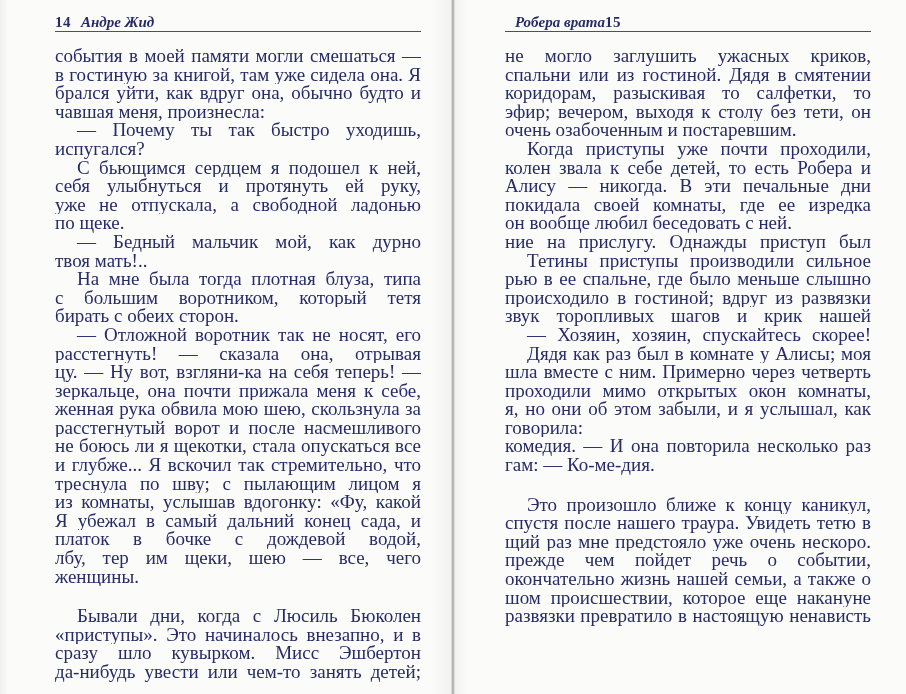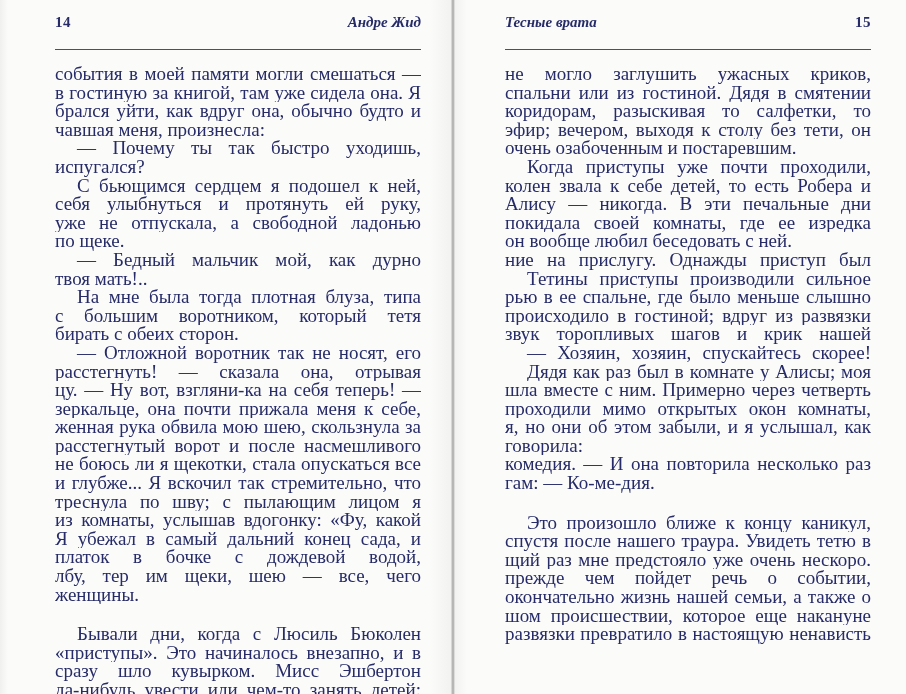--- a/index.html
+++ b/index.html
@@ -33,35 +33,35 @@
     padding: 14px 35px 0 50px;
     background: linear-gradient(to right, #f2f2f0 0px, var(--page-bg, #fbfbfa) 12px, var(--page-bg, #fbfbfa) 451px);
   }
   .gutter {
     width: 4px;
     height: 694px;
     background: linear-gradient(to right, #e6e6e4 0%, var(--gutter-line, #aeaeac) 40%, var(--gutter-line, #aeaeac) 60%, #efefed 100%);
   }
   .page-header {
     display: flex;
-    justify-content: space-between;
     align-items: baseline;
     border-bottom: 1px solid var(--rule, #474d7c);
-    padding-bottom: 19px;
+    padding-bottom: 1px;
     line-height: 16px;
   }
   .page-number {
     font-size: 15px;
     font-weight: bold;
     letter-spacing: 0.5px;
   }
   .running-header {
     font-size: 15px;
     font-weight: bold;
     font-style: italic;
+    margin-left: 10px;
   }
   .page-body {
     margin-top: 15px;
     font-size: 19px;
     line-height: 18.6px;
     overflow: hidden;
   }
   .line {
     height: 18.6px;
     overflow: hidden;
@@ -122,21 +122,21 @@
         <div class="line">«приступы». Это начиналось внезапно, и в доме все</div>
         <div class="line">сразу шло кувырком. Мисс Эшбертон торопилась ку-</div>
         <div class="line">да-нибудь увести или чем-то занять детей; но ничто</div>
       </div>
   </div>
 
   <div class="gutter"></div>
 
   <div class="page page-right">
     <div class="page-header">
-      <span class="running-header">Тесные врата</span>
+      <span class="running-header">Робера врата</span>
       <span class="page-number">15</span>
     </div>
     <div class="page-body">
         <div class="line">не могло заглушить ужасных криков, доносившихся из</div>
         <div class="line">спальни или из гостиной. Дядя в смятении носился по</div>
         <div class="line">коридорам, разыскивая то салфетки, то одеколон, то</div>
         <div class="line">эфир; вечером, выходя к столу без тети, он выглядел</div>
         <div class="line flush">очень озабоченным и постаревшим.</div>
         <div class="line indent">Когда приступы уже почти проходили, Люсиль Бю-</div>
         <div class="line">колен звала к себе детей, то есть Робера и Жюльетту;</div>

